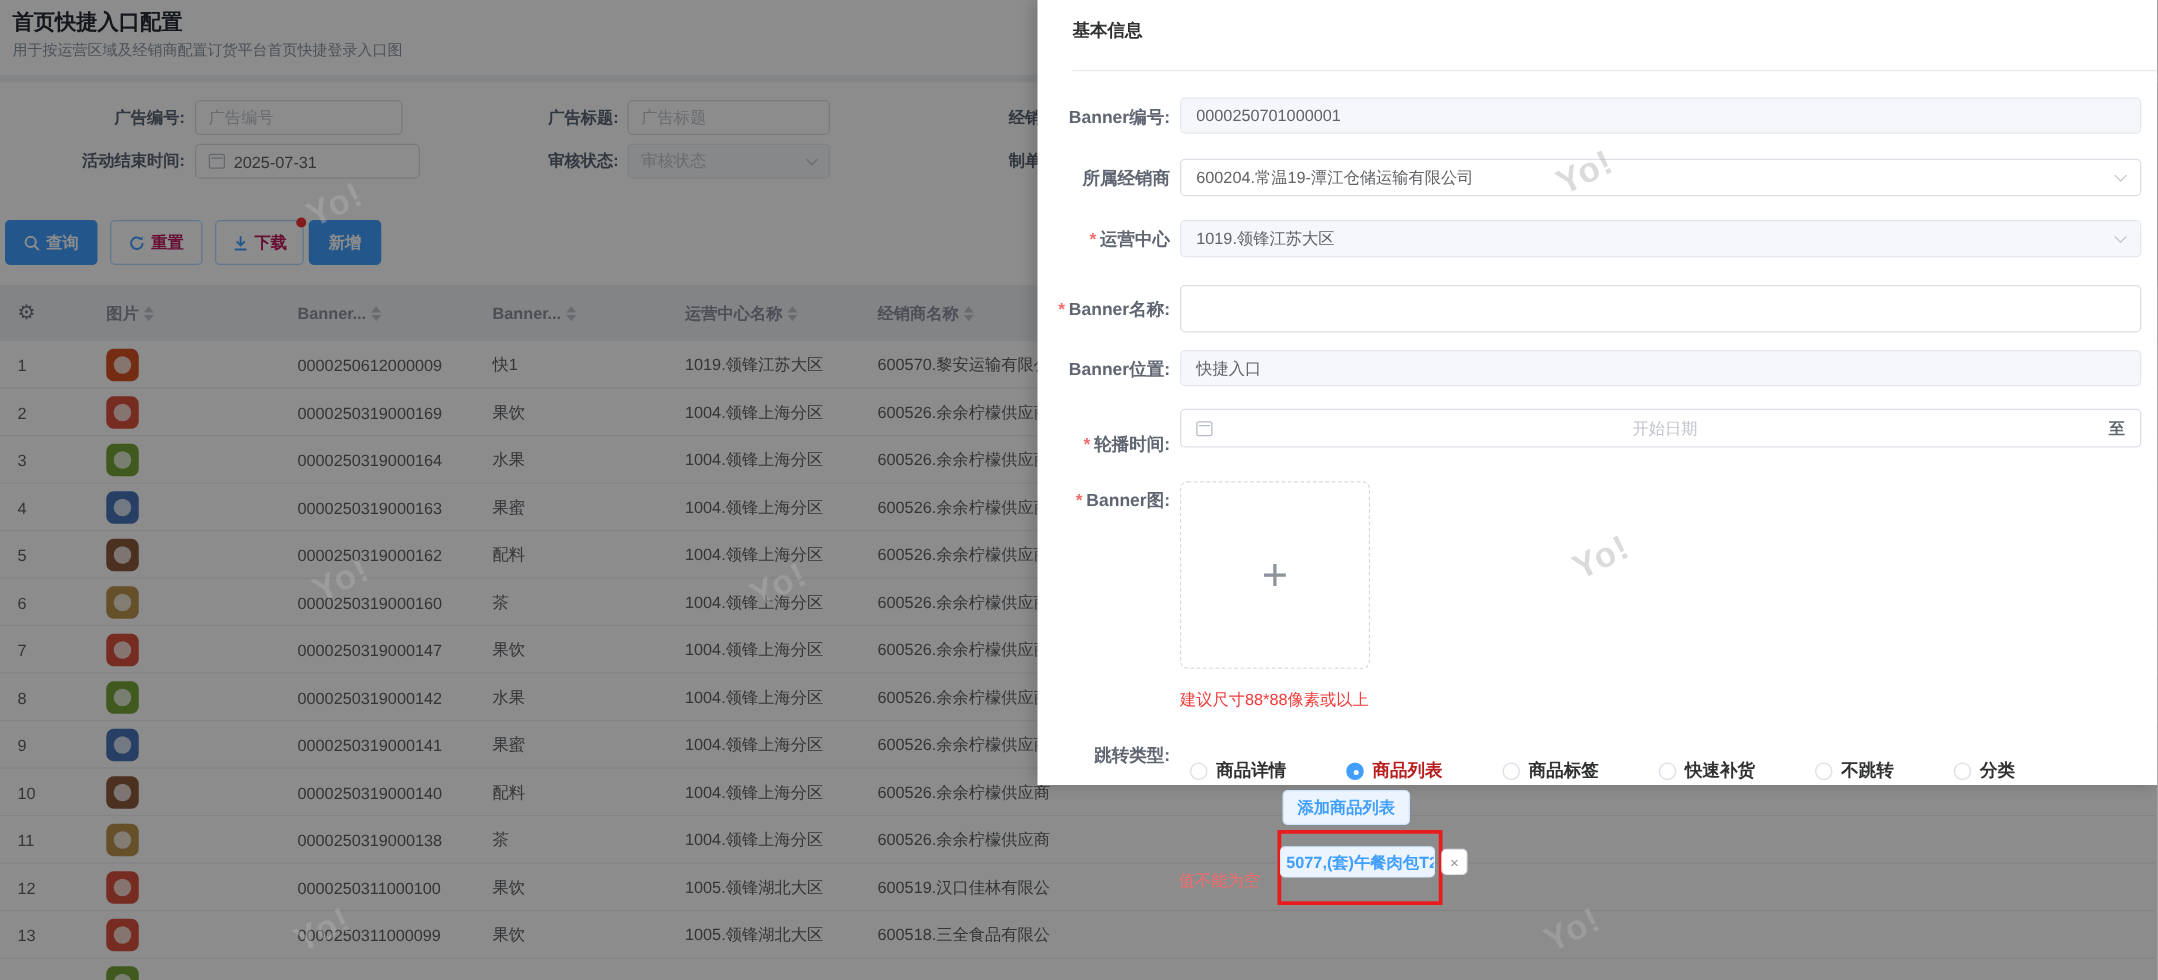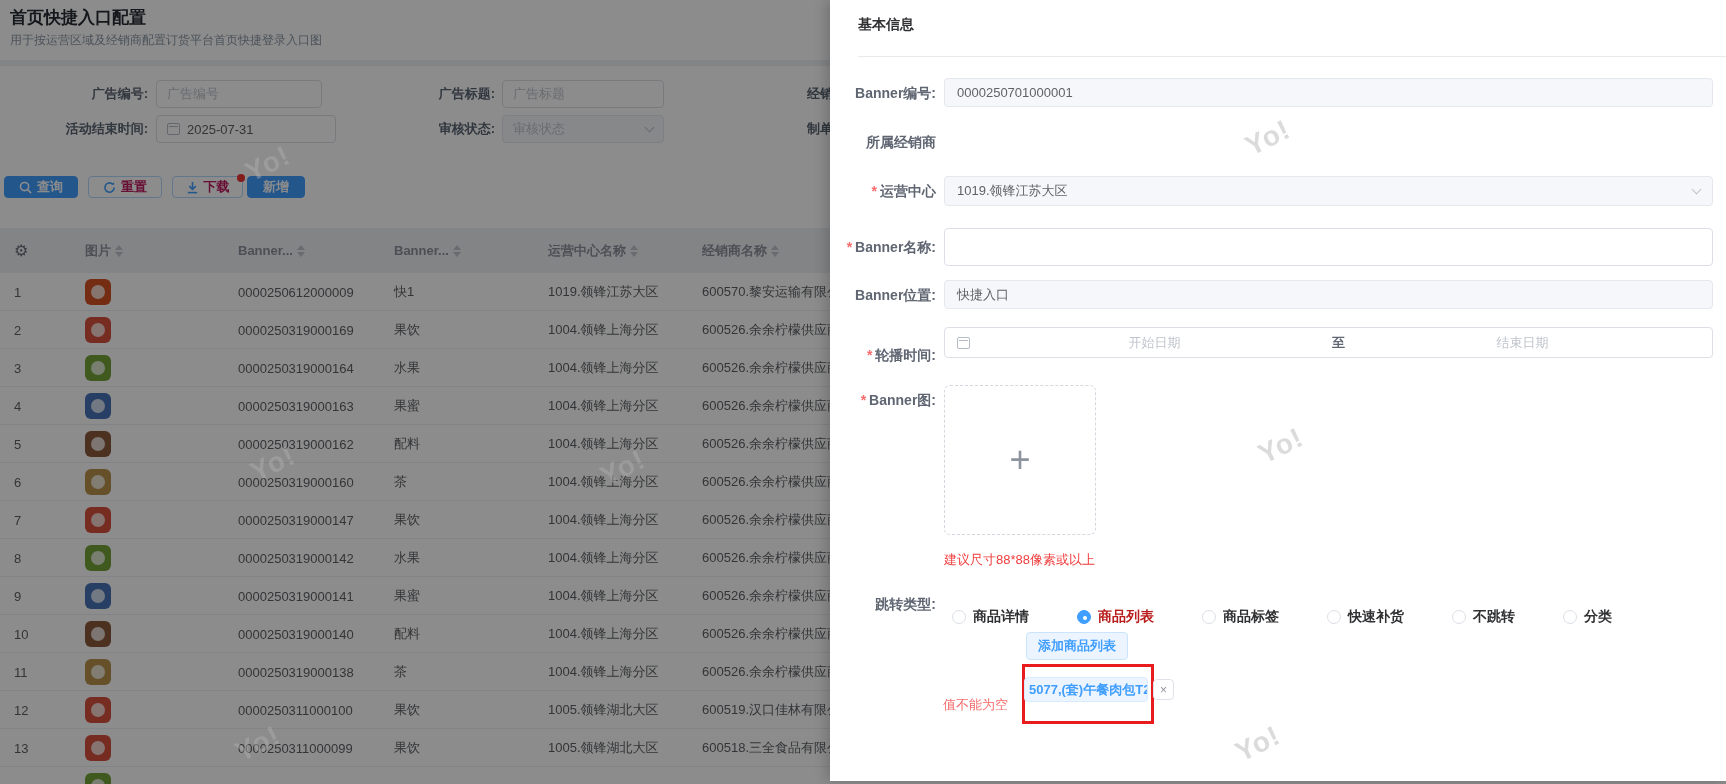--- a/index.html
+++ b/index.html
@@ -15,21 +15,21 @@
   .flabel{position:absolute;font-size:13px;font-weight:700;color:#5a6573;text-align:right;line-height:28px;}
   .finput{position:absolute;height:28px;border:1px solid #dcdfe6;border-radius:4px;background:#fff;
           font-size:13px;color:#606266;display:flex;align-items:center;padding:0 10px;}
   .finput .ph{color:#c0c4cc;}
   .finput.disabled{background:#f5f7fa;border-color:#e4e7ed;justify-content:space-between;}
   .chev{width:7px;height:7px;border-right:1.4px solid #c0c4cc;border-bottom:1.4px solid #c0c4cc;
         transform:rotate(45deg);margin-left:auto;margin-bottom:3px;}
   .cal-ic{width:13px;height:12px;border:1.3px solid #b6bcc6;border-radius:2px;position:relative;margin-right:7px;flex:none;}
   .cal-ic:before{content:"";position:absolute;left:1px;right:1px;top:2px;height:1.3px;background:#b6bcc6;}
 
-  .btn{position:absolute;top:176px;height:22px;border-radius:4px;font-size:13px;font-weight:700;
+  .btn{position:absolute;top:176px;height:36px;border-radius:4px;font-size:13px;font-weight:700;
        display:flex;align-items:center;justify-content:center;gap:5px;cursor:pointer;}
   .btn.primary{background:#409eff;border:1px solid #409eff;color:#fff;}
   .btn.plain{background:#fff;border:1px solid #b3d8ff;color:#be185d;}
   .btn svg{display:block;}
   .red-dot{position:absolute;width:8px;height:8px;border-radius:50%;background:#e33;right:-3px;top:-3px;}
 
   
   .tbl{position:absolute;left:0;top:228px;width:100%;}
   .thead{position:relative;height:45px;background:#eef0f4;font-size:13px;font-weight:700;color:#8a919c;}
   .hcell{position:absolute;top:0;height:45px;display:flex;align-items:center;gap:4px;}
@@ -41,21 +41,21 @@
   .trow{position:relative;height:38px;border-bottom:1px solid #ebeef5;font-size:13px;color:#606266;background:#fff;}
   .tcell{position:absolute;top:0;height:38px;display:flex;align-items:center;white-space:nowrap;}
   .pimg{width:26px;height:26px;border-radius:6px;position:relative;flex:none;}
   .pimg:after{content:"";position:absolute;left:6px;top:6px;width:14px;height:14px;border-radius:50%;
               background:rgba(255,255,255,.75);}
   .c1{left:14px;width:60px;} .c2{left:85px;width:140px;} .c3{left:238px;width:145px;}
   .c4{left:394px;width:140px;} .c5{left:548px;width:145px;} .c6{left:702px;width:220px;overflow:hidden;}
 
   
   .mask{position:absolute;inset:0;background:rgba(0,0,0,0.45);z-index:20;}
-  .drawer{position:absolute;left:830px;top:0;width:896px;height:781px;background:#fff;z-index:30;
+  .drawer{position:absolute;left:830px;top:0;width:896px;height:628px;background:#fff;z-index:30;
           box-shadow:-4px 0 12px rgba(0,0,0,.18);}
   .d-title{position:absolute;left:28px;top:16px;font-size:14px;font-weight:600;color:#303133;}
   .d-divider{position:absolute;left:28px;right:0;top:56px;height:1px;background:#e9e9eb;}
   .dlabel{position:absolute;left:0;width:106px;text-align:right;font-size:14px;font-weight:700;color:#5f6672;line-height:30px;white-space:nowrap;}
   .req{color:#f56c6c;margin-right:3px;font-weight:700;}
   .dinput{position:absolute;left:114px;width:769px;height:29px;border:1px solid #dcdfe6;border-radius:4px;
           background:#fff;font-size:13px;color:#606266;display:flex;align-items:center;padding:0 12px;}
   .dinput.disabled{background:#f5f7fa;border-color:#e4e7ed;}
   .dinput .ph{color:#c0c4cc;}
   .upload{position:absolute;left:114px;top:385px;width:152px;height:150px;border:1px dashed #d4d7de;border-radius:6px;
@@ -333,41 +333,44 @@
   <div class="drawer">
     <div class="d-title">基本信息</div>
     <div class="d-divider"></div>
 
     <div class="dlabel" style="top:78px;"><span>Banner编号:</span></div>
     <div class="dinput disabled" style="top:78px;">
       <span>0000250701000001</span>
     </div>
 
     <div class="dlabel" style="top:127px;"><span>所属经销商</span></div>
+    <div class="dinput" style="top:127px;height:30px;">
+      <span>600204.常温19-潭江仓储运输有限公司</span>
+      <span class="chev"></span>
+    </div>
 
     <div class="dlabel" style="top:176px;"><span class="req">*</span><span>运营中心</span></div>
     <div class="dinput disabled" style="top:176px;height:30px;">
       <span>1019.领锋江苏大区</span>
       <span class="chev"></span>
     </div>
 
     <div class="dlabel" style="top:228px;line-height:38px;"><span class="req">*</span><span>Banner名称:</span></div>
     <div class="dinput" style="top:228px;height:38px;"></div>
 
     <div class="dlabel" style="top:280px;"><span>Banner位置:</span></div>
     <div class="dinput disabled" style="top:280px;">
       <span>快捷入口</span>
     </div>
 
     <div class="dlabel" style="top:340px;line-height:31px;padding-left:24px;"><span class="req">*</span><span>轮播时间:</span></div>
     <div class="dinput" style="top:327px;height:31px;">
       <span class="cal-ic"></span>
       <span class="ph" style="flex:1;text-align:center;">开始日期</span>
       <span style="color:#5f6672;font-weight:600;">至</span>
-      <span class="ph" style="flex:1;text-align:center;">结束日期</span>
     </div>
 
     <div class="dlabel" style="top:385px;"><span class="req">*</span><span>Banner图:</span></div>
     <div class="upload">
       <span class="plus">+</span>
     </div>
     <div class="hint">建议尺寸88*88像素或以上</div>
 
     <div class="dlabel" style="top:589px;"><span>跳转类型:</span></div>
     <div class="radio-row">

